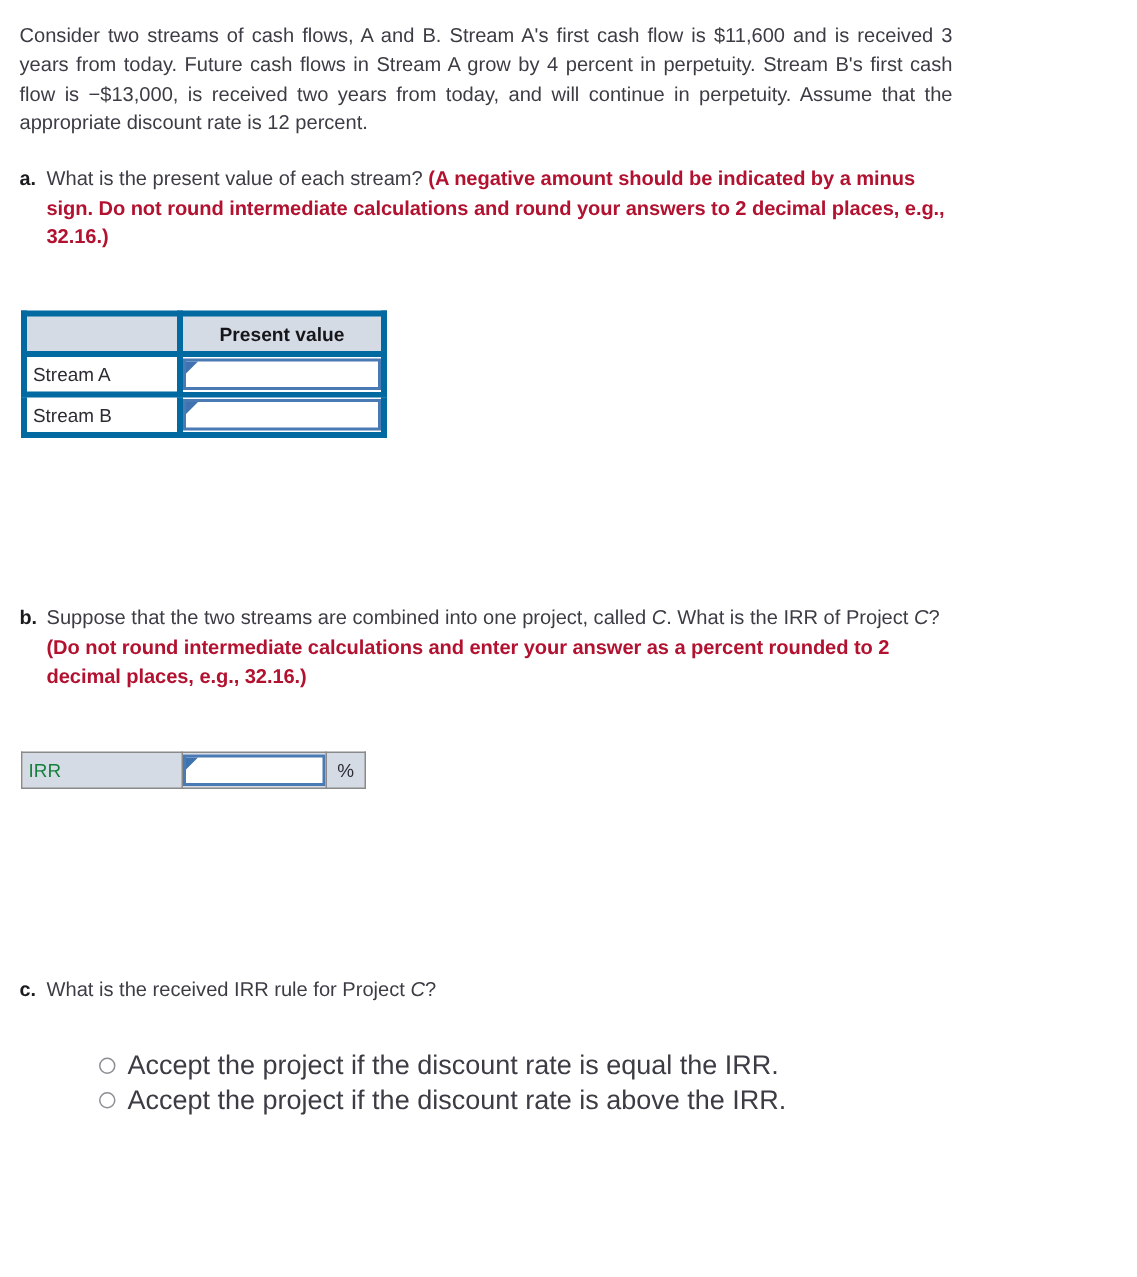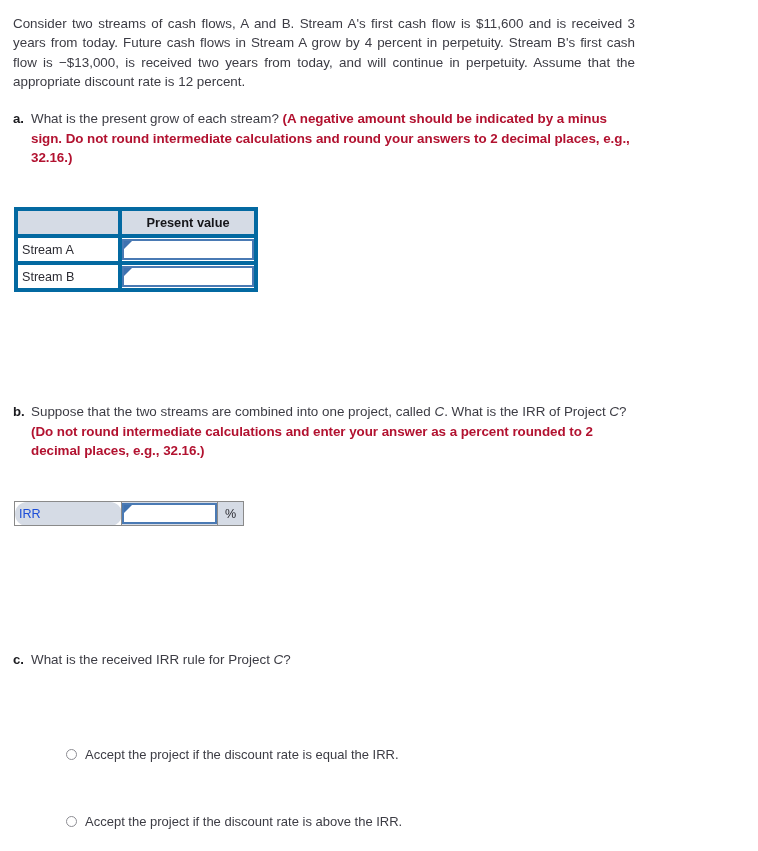--- a/index.html
+++ b/index.html
@@ -142,22 +142,21 @@
   .irr-table td {
     border: 1px solid #8a8a8a;
     padding: 0;
     height: 23px;
     vertical-align: middle;
   }
   .irr-label {
     width: 102px;
     background: #d5dbe5;
     padding-left: 4px !important;
-    color: #1d4ed8;
-    border-radius: 12px;
+    color: #15803d;
   }
   .irr-input-cell {
     width: 95px;
     background: #d5dbe5;
     padding: 0 !important;
   }
   .irr-unit {
     width: 25px;
     background: #d5dbe5;
     text-align: center;
@@ -168,23 +167,22 @@
   
   .options {
     position: absolute;
     left: 66px;
     top: 699px;
   }
   .opt-row {
     display: flex;
     align-items: center;
     height: 23px;
-    font-size: 13px;
+    font-size: 18px;
     color: #3c3c44;
-    margin-top: 44px;
   }
   .radio {
     width: 11px;
     height: 11px;
     border: 1px solid #8d8d93;
     border-radius: 50%;
     background: #ffffff;
     box-sizing: border-box;
     flex: 0 0 auto;
     margin-right: 8px;
@@ -197,21 +195,21 @@
 </style>
 </head>
 <body>
 
 <div class="page">
 
   <div class="intro">Consider two streams of cash flows, A and B. Stream A's first cash flow is $11,600 and is received 3 years from today. Future cash flows in Stream A grow by 4 percent in perpetuity. Stream B's first cash flow is −$13,000, is received two years from today, and will continue in perpetuity. Assume that the appropriate discount rate is 12 percent.</div>
 
   <div class="qblock" id="q-a">
     <span class="qmarker">a.</span>
-    <span class="qbody"><span>What is the present grow of each stream?</span> <span class="red">(A negative amount should be indicated by a minus sign. Do not round intermediate calculations and round your answers to 2 decimal places, e.g., 32.16.)</span></span>
+    <span class="qbody"><span>What is the present value of each stream?</span> <span class="red">(A negative amount should be indicated by a minus sign. Do not round intermediate calculations and round your answers to 2 decimal places, e.g., 32.16.)</span></span>
   </div>
 
   <table class="pv-table">
     <tbody>
       <tr>
         <td class="pv-head-blank"></td>
         <td class="pv-head-label">Present value</td>
       </tr>
       <tr>
         <td class="pv-row-label">Stream A</td>

